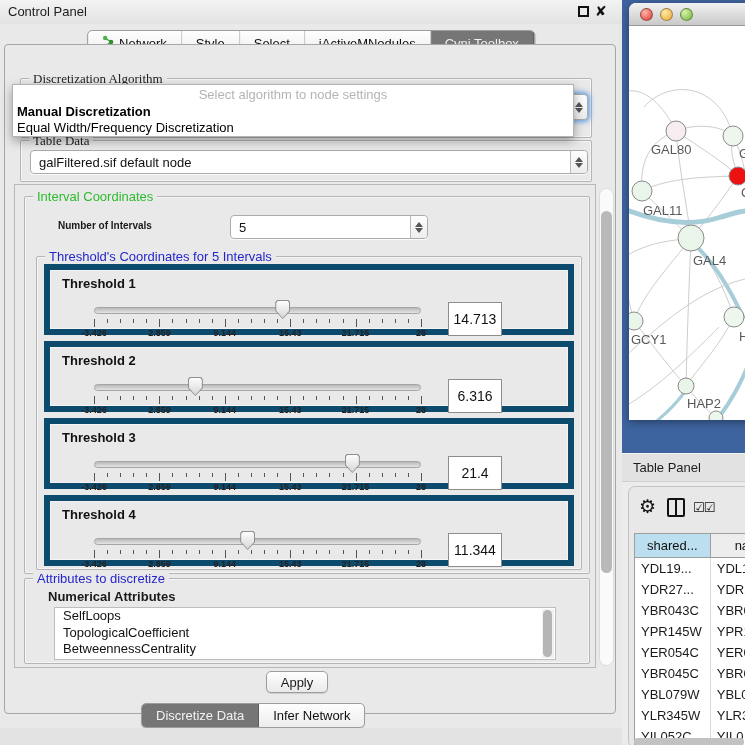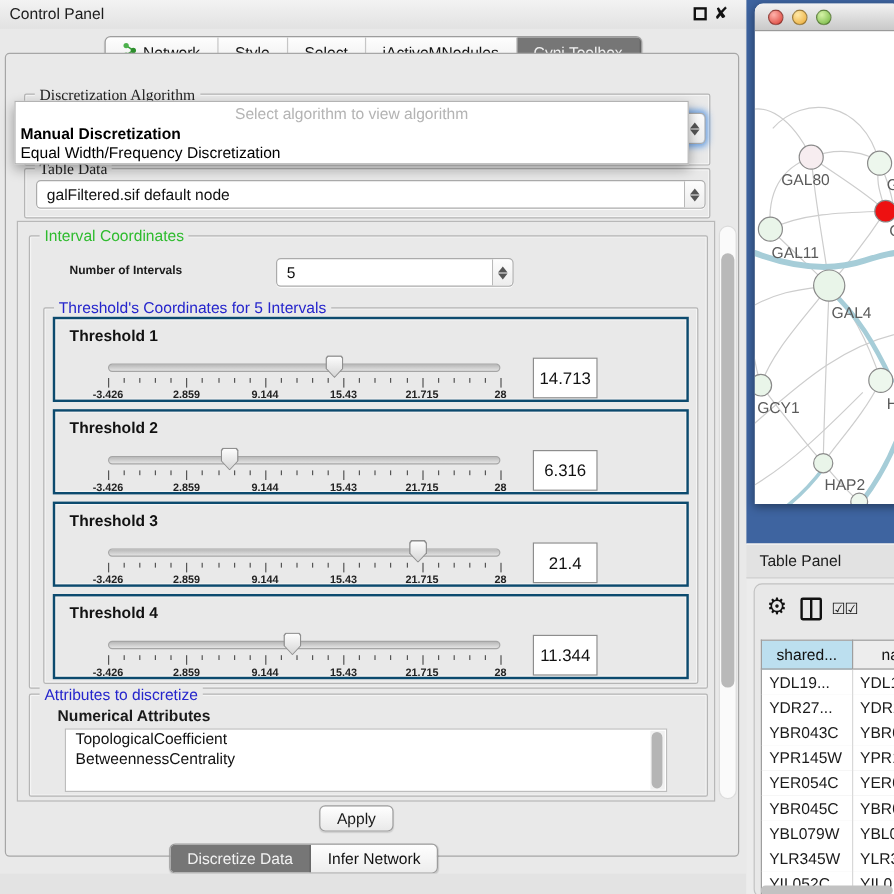--- a/index.html
+++ b/index.html
@@ -50,21 +50,21 @@
   
   #algo-popup { left:12px; top:84px; width:562px; height:53px; background:#fff; border:1px solid #b3b3b3; box-shadow:0 4px 10px rgba(0,0,0,.35); z-index:50; }
   #algo-popup .ph { position:absolute; top:2px; left:0; width:100%; text-align:center; color:#b4b4b4; font-size:13px; }
   #algo-popup .it1 { position:absolute; top:19px; left:4px; font-weight:bold; color:#000; font-size:13px; }
   #algo-popup .it2 { position:absolute; top:35px; left:4px; color:#000; font-size:13px; }
 
   
   #lbl-numint { left:58px; top:220px; font-weight:bold; font-size:10px; }
 
   
-  .th-panel { position:absolute; left:44px; width:530px; height:71px; border:2px solid #0c4a6e; background:#e9e9e9; box-shadow:inset 0 0 0 1px rgba(255,255,255,.5); }
+  .th-panel { position:absolute; left:44px; width:530px; height:71px; border:6px solid #0c4a6e; background:#e9e9e9; box-shadow:inset 0 0 0 1px rgba(255,255,255,.5); }
   .th-label { position:absolute; left:12px; top:6px; font-weight:bold; font-size:13px; color:#111; }
   .th-track { position:absolute; left:44px; top:37px; width:327px; height:7px; border-radius:4px; background:linear-gradient(#b9b9b9,#e3e3e3); border:1px solid #a5a5a5; }
   .th-handle { position:absolute; top:30px; width:15px; height:19px; clip-path:polygon(12% 0,88% 0,100% 12%,100% 58%,50% 100%,0 58%,0 12%); background:#8f8f8f; }
   .th-handle i { position:absolute; inset:1px; clip-path:polygon(12% 0,88% 0,100% 12%,100% 58%,50% 100%,0 58%,0 12%); background:linear-gradient(#fdfdfd,#d6d6d6); }
   .th-ticks { position:absolute; left:44px; top:49px; width:327px; height:9px; }
   .th-ticks .tick { position:absolute; top:0; width:1px; height:4px; background:#555; }
   .th-ticks .tick.major { height:8px; }
   .th-ticklabels { position:absolute; left:44px; top:58px; width:327px; height:11px; }
   .th-ticklabels span { position:absolute; transform:translateX(-50%); font-size:9px; font-weight:bold; color:#222; white-space:nowrap; }
   .th-value { position:absolute; left:398px; top:32px; width:54px; height:34px; background:#fff; border:1px solid #8d8d8d; display:flex; align-items:center; justify-content:center; font-size:14px; color:#111; }
@@ -167,21 +167,21 @@
   </div>
   <div class="combo" id="combo-table">
     <span class="combo-text">galFiltered.sif default node</span>
     <span class="stepper">
         <span class="arr-up"></span>
         <span class="arr-down"></span>
       </span>
   </div>
 
   <div class="abs" id="algo-popup">
-    <div class="ph">Select algorithm to view algorithm</div>
+    <div class="ph">Select algorithm to node settings</div>
     <div class="it1">Manual Discretization</div>
     <div class="it2">Equal Width/Frequency Discretization</div>
   </div>
 
   <div class="abs group" id="grp-interval">
     <span class="group-title t-green">Interval Coordinates</span>
   </div>
   <div class="abs" id="lbl-numint">Number of Intervals</div>
   <div class="combo" id="combo-intervals">
     <span class="combo-text">5</span>
@@ -371,20 +371,21 @@
         <div class="th-value">11.344</div>
       </div>
     </div>
 
   <div class="abs group" id="grp-attrs">
     <span class="group-title t-blue">Attributes to discretize</span>
   </div>
   <div class="abs" id="lbl-numattrs">Numerical Attributes</div>
   <div class="abs" id="attr-list">
     <div id="attr-items">
+        <div class="attr-item">SelfLoops</div>
         <div class="attr-item">TopologicalCoefficient</div>
         <div class="attr-item">BetweennessCentrality</div>
       </div>
     <div id="attr-scroll">
         <div id="attr-thumb"></div>
       </div>
   </div>
 
   <div class="abs" id="main-scroll">
     <div id="main-thumb"></div>

